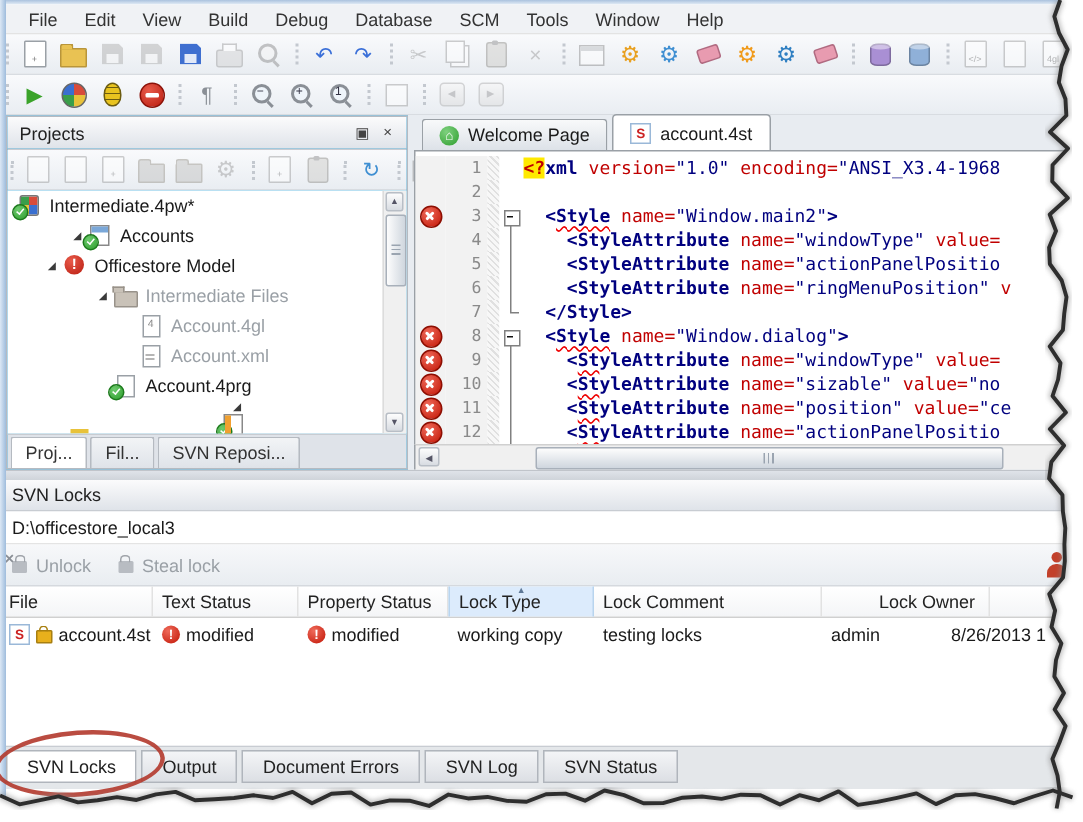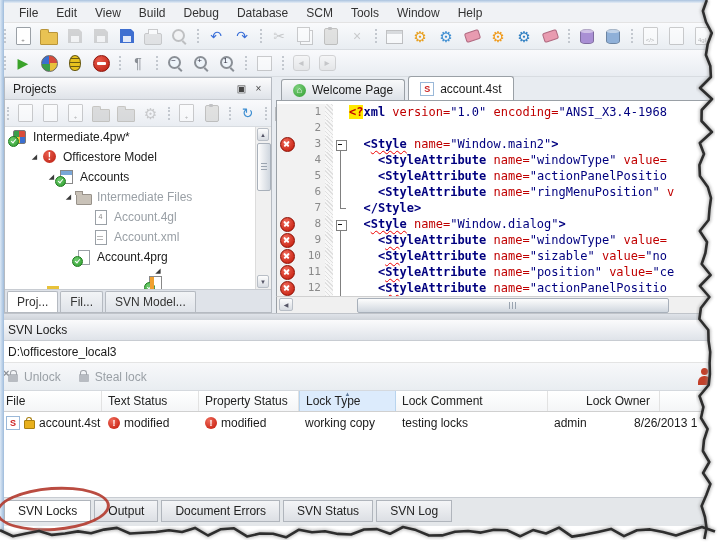--- a/index.html
+++ b/index.html
@@ -416,32 +416,32 @@
           </button>
         </div>
       <div id="ptree">
         <div id="treerows">
             <div class="trow" style="padding-left: 6px;">
               <span class="ti ti-project-4pw">
                 <span class="chk"></span>
               </span>
               <span class="tlabel">Intermediate.4pw*</span>
             </div>
-            <div class="trow" style="padding-left: 23px;">
-              <span class="tarrow">◢</span>
-              <span class="ti ti-model-error"></span>
-              <span class="tlabel">Officestore Model</span>
-            </div>
             <div class="trow" style="padding-left: 40px;">
               <span class="tarrow">◢</span>
               <span class="ti ti-window-app">
                 <span class="chk"></span>
               </span>
               <span class="tlabel">Accounts</span>
             </div>
+            <div class="trow" style="padding-left: 23px;">
+              <span class="tarrow">◢</span>
+              <span class="ti ti-model-error"></span>
+              <span class="tlabel">Officestore Model</span>
+            </div>
             <div class="trow" style="padding-left: 57px;">
               <span class="tarrow">◢</span>
               <span class="ti ti-folder"></span>
               <span class="tlabel muted">Intermediate Files</span>
             </div>
             <div class="trow" style="padding-left: 74px;">
               <span class="tarrow"></span>
               <span class="ti ti-page-4gl"></span>
               <span class="tlabel muted">Account.4gl</span>
             </div>
@@ -471,21 +471,21 @@
         <div class="sliver"></div>
         <div class="vsb">
           <button class="sbtn" style="top:1px">▲</button>
           <div class="vthumb"></div>
           <button class="sbtn" style="bottom:1px">▼</button>
         </div>
       </div>
       <div id="ptabs">
           <div class="ptab active">Proj...</div>
           <div class="ptab">Fil...</div>
-          <div class="ptab">SVN Model...</div>
+          <div class="ptab">SVN Reposi...</div>
         </div>
     </div>
     <div id="vsplit"></div>
     <div id="editor">
       <div id="etabs">
           <div class="etab">
             <span class="eico-home">⌂</span>
             <span>Welcome Page</span>
           </div>
           <div class="etab active">
@@ -670,22 +670,22 @@
           <span>8/26/2013 1</span>
         </div>
       </div>
     <div id="tbodyempty"></div>
   </div>
 
   <div id="btabs">
       <div class="btab active">SVN Locks</div>
       <div class="btab">Output</div>
       <div class="btab">Document Errors</div>
+      <div class="btab">SVN Log</div>
       <div class="btab">SVN Status</div>
-      <div class="btab">SVN Log</div>
     </div>
   <div id="ellipse"></div>
 
   <svg id="tear" width="722" height="548">
     <defs>
         <filter id="blr" x="-20%" y="-20%" width="140%" height="140%">
           <feGaussianBlur stdDeviation="1.8"></feGaussianBlur>
         </filter>
       </defs>
     <path id="tearBfill" fill="#ffffff" d="M 0 530.3 L 13 536.2 L 26 533.6 L 39 530.9 L 52 534.9 L 65 533.5 L 78 531.4 L 91 533.3 L 104 529.6 L 117 527.9 L 130 533.5 L 143 532.8 L 156 532.0 L 169 530.2 L 182 532.0 L 195 527.9 L 208 535.5 L 221 529.2 L 234 528.3 L 247 536.4 L 260 533.6 L 273 533.8 L 286 537.3 L 299 529.7 L 312 532.3 L 325 531.3 L 338 533.9 L 351 534.5 L 364 529.5 L 377 529.1 L 390 533.8 L 403 527.0 L 416 530.1 L 429 535.5 L 442 535.4 L 455 531.8 L 468 531.0 L 481 532.6 L 494 529.8 L 507 530.2 L 520 536.3 L 533 530.1 L 546 533.5 L 559 527.6 L 572 536.6 L 585 534.6 L 598 531.9 L 611 528.9 L 624 536.1 L 637 530.2 L 650 529.4 L 663 532.0 L 676 535.5 L 689 531.0 L 702 527.0 L 715 531.6 L 722 548 L 0 548 Z"></path>

